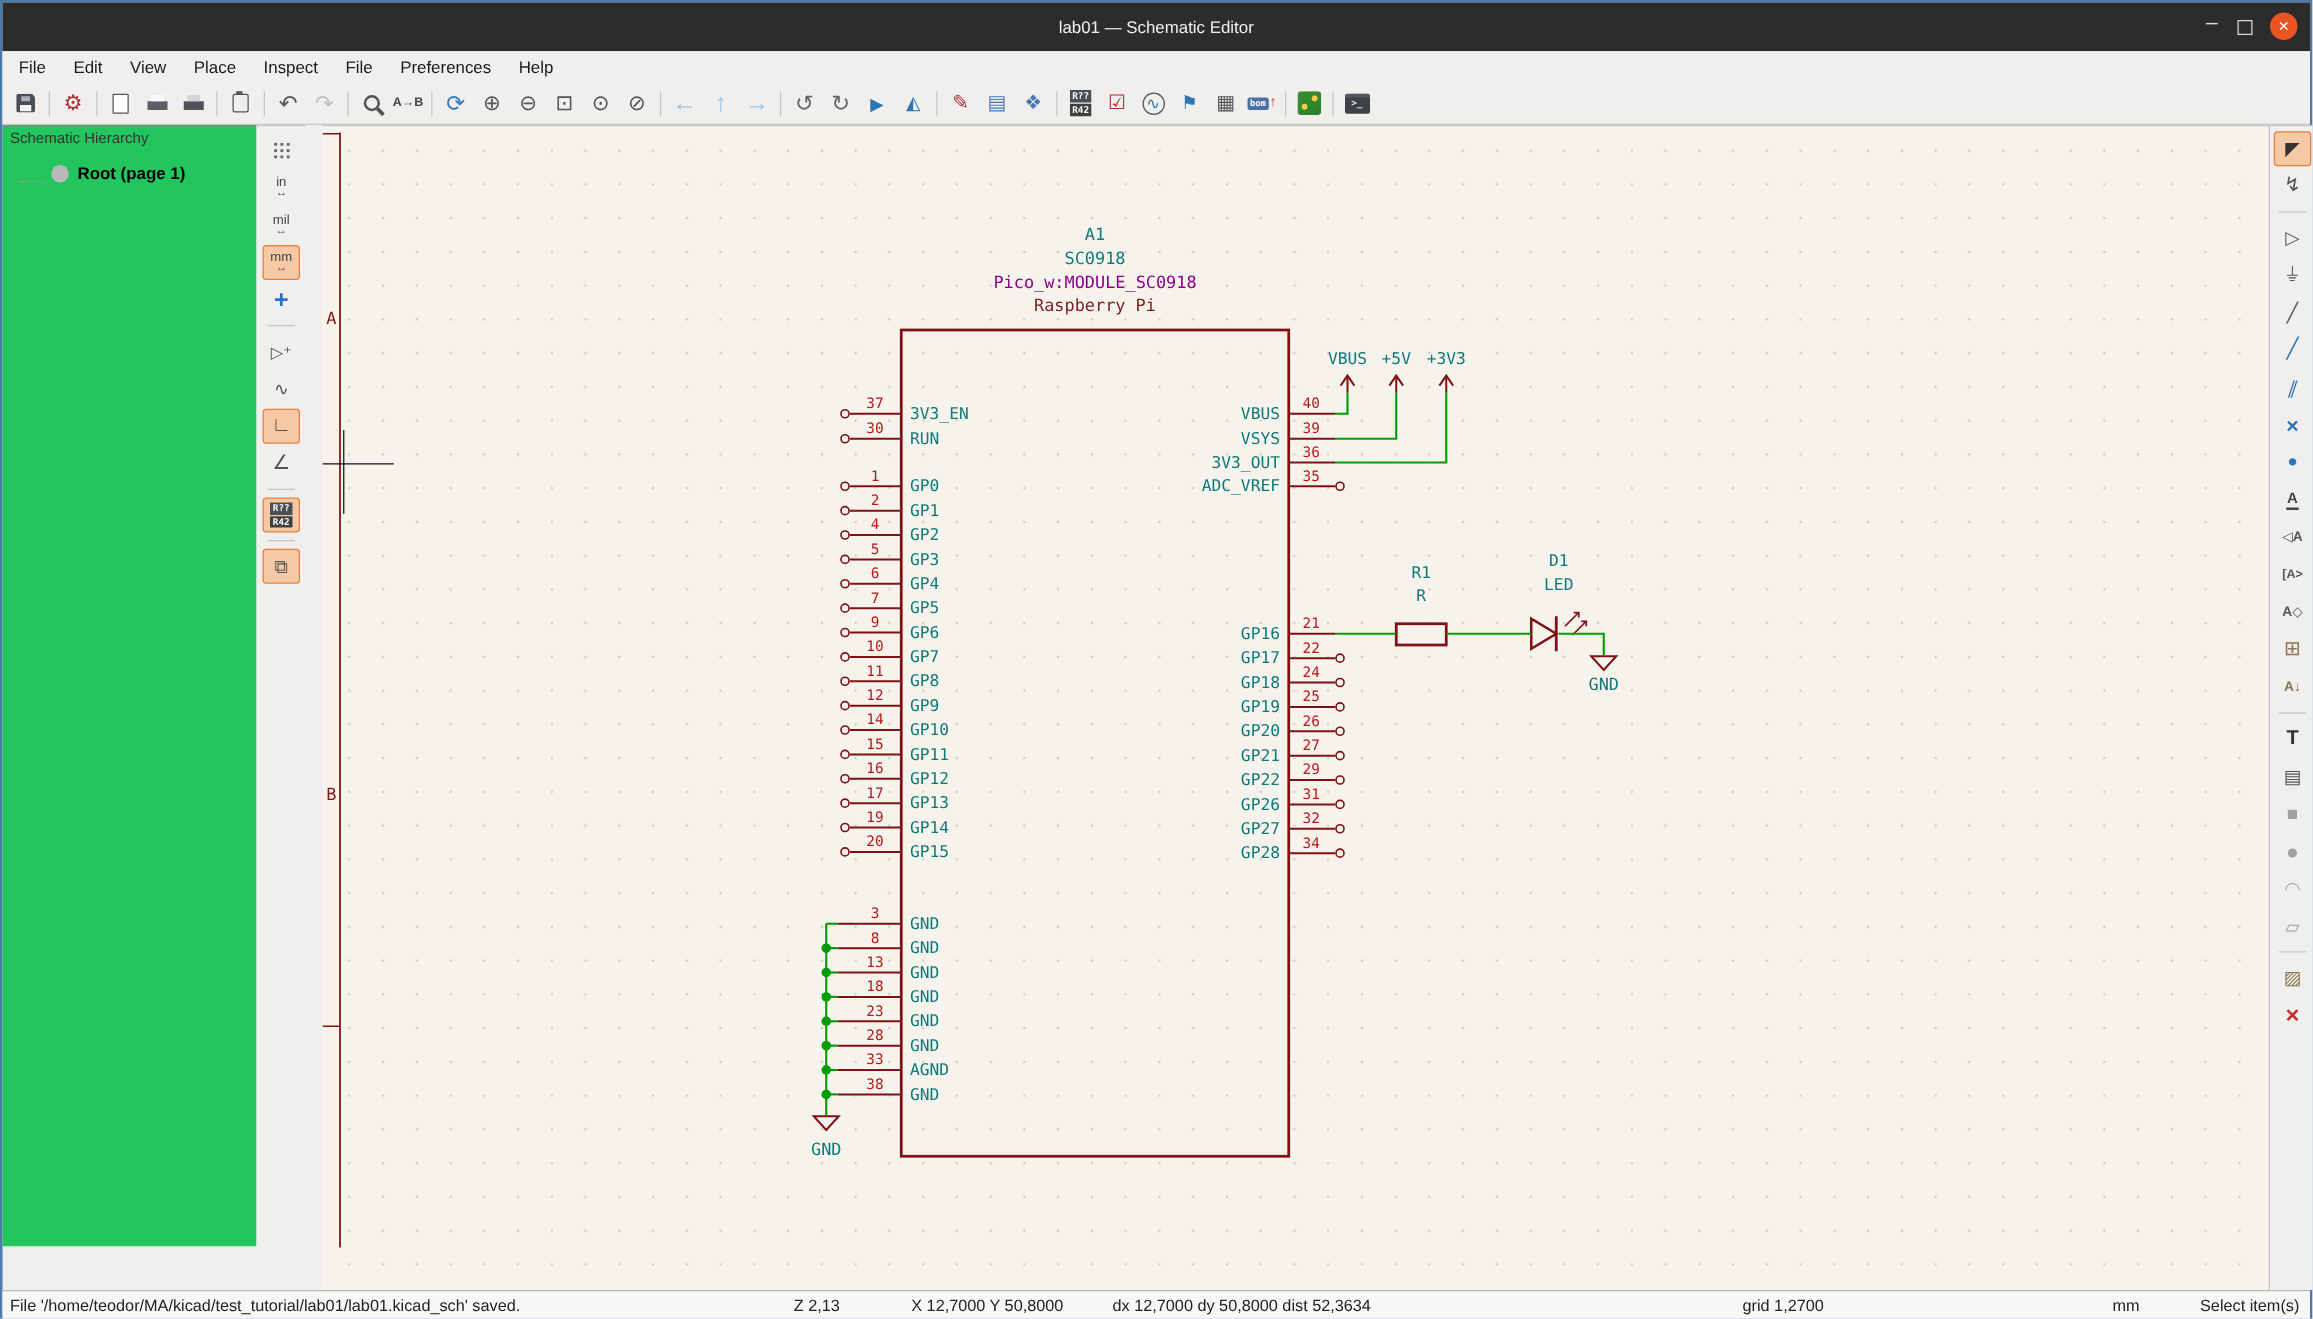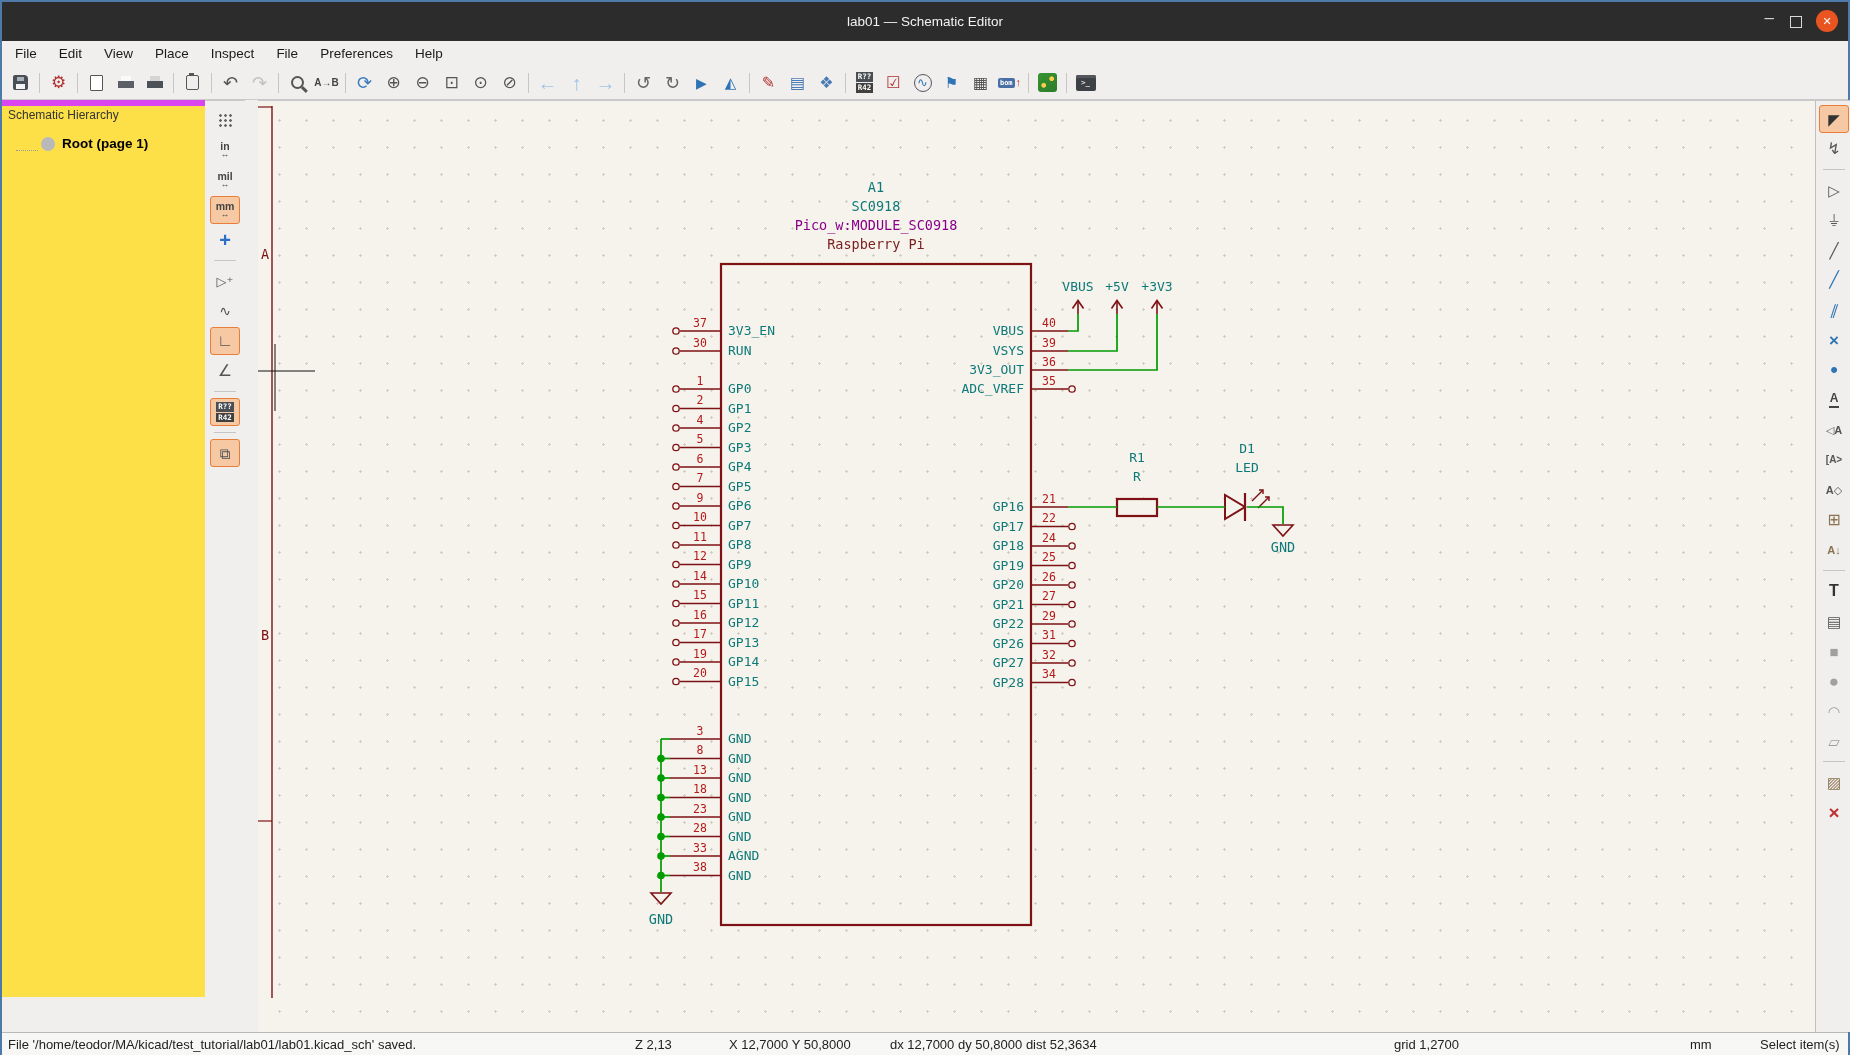--- a/index.html
+++ b/index.html
@@ -38,42 +38,42 @@
                 linear-gradient(#5a6066,#5a6066) 0 5px/16px 7px no-repeat}
   .k-printer.dark{filter:brightness(.85)}
   .k-clipboard{width:11px;height:13px;border:1.5px solid #555;border-radius:2px;position:relative;background:#eee}
   .k-clipboard:before{content:'';position:absolute;top:-3px;left:2px;width:5px;height:3px;background:#555}
   .k-mag{width:9px;height:9px;border:2px solid #555;border-radius:50%;position:relative}
   .k-mag:after{content:'';position:absolute;width:7px;height:2.5px;background:#555;
                transform:rotate(45deg);right:-6px;bottom:-3px}
   .k-grid{width:15px;height:15px;background-image:radial-gradient(#666 1.2px,transparent 1.5px);
           background-size:5px 5px}
   .k-units{display:flex;flex-direction:column;align-items:center;line-height:1;
-           font-weight:bold;font-size:10.5px;color:#444}
+           font-weight:normal;font-size:10.5px;color:#444}
   .k-units .arr{font-size:9px;color:#555;margin-top:-1px}
   .k-annotate{display:flex;flex-direction:column;gap:1px;align-items:center}
   .k-annotate span{font:bold 7.5px "DejaVu Sans Mono",monospace;color:#fff;padding:0 2px;line-height:1.3}
   .k-annotate .r1{background:#4a4f55}
   .k-annotate .r2{background:#404040}
   .k-bom{display:flex;align-items:center;gap:1px}
   .k-bom .b{font:bold 7px "DejaVu Sans Mono",monospace;background:#4a6fa5;color:#fff;
             padding:1px 2px;border-radius:2px}
   .k-bom .a{color:#c03030;font-weight:bold;font-size:11px;line-height:1}
   .k-pcb{width:19px;height:19px;border-radius:3px;
      background:radial-gradient(circle at 30% 65%,#ffcc4d 2px,transparent 2.7px),
                 radial-gradient(circle at 72% 30%,#ffcc4d 2px,transparent 2.7px),
                 linear-gradient(145deg,#37932f,#2c7d2c)}
   .k-console{width:20px;height:16px;background:#3d4045;border-radius:2px;color:#e8e8e8;
              font:bold 7.5px "DejaVu Sans Mono",monospace;display:flex;align-items:center;
              justify-content:center;box-shadow:inset 0 3px 0 #54585e}
   .k-netlabel{font-weight:bold;font-size:12px;color:#444;border-bottom:2px solid #444;
               line-height:1.1;padding:0 1px}
   
-  .hier-panel{position:absolute;left:0;top:98px;width:224px;height:897px;background:#fde047;
-              border-top:6px solid #d946ef;border-right:1px solid #a8a8a8;box-sizing:border-box}
+  .hier-panel{position:absolute;left:0;top:98px;width:224px;height:897px;background:#22c55e;
+              border-top:1px solid #d946ef;border-right:1px solid #a8a8a8;box-sizing:border-box}
   .hp-header{position:relative;height:18px;padding:2px 0 0 6px;font-size:12px;color:#333}
   .hp-close{position:absolute;right:4px;top:3px;width:12px;height:12px;border:1px solid #666;
             font-size:8px;color:#333;display:flex;align-items:center;justify-content:center;background:#f4f4f4}
   .hp-item{display:flex;align-items:flex-end;margin:10px 0 0 14px}
   .hp-dots{border-top:1px dotted #999;width:22px;margin-right:3px}
   .hp-circle{width:14px;height:14px;border-radius:50%;background:#b9b9b9;margin-right:7px}
   .hp-label{font-weight:bold;font-size:13.5px;color:#000}
   .vbar{position:absolute;top:98px;height:932px;background:#f0efed;display:flex;flex-direction:column;
         align-items:center;box-sizing:border-box}
   #tb-left{left:203px;width:40px;padding-top:5px;border-top:1px solid #c9c9c9}

